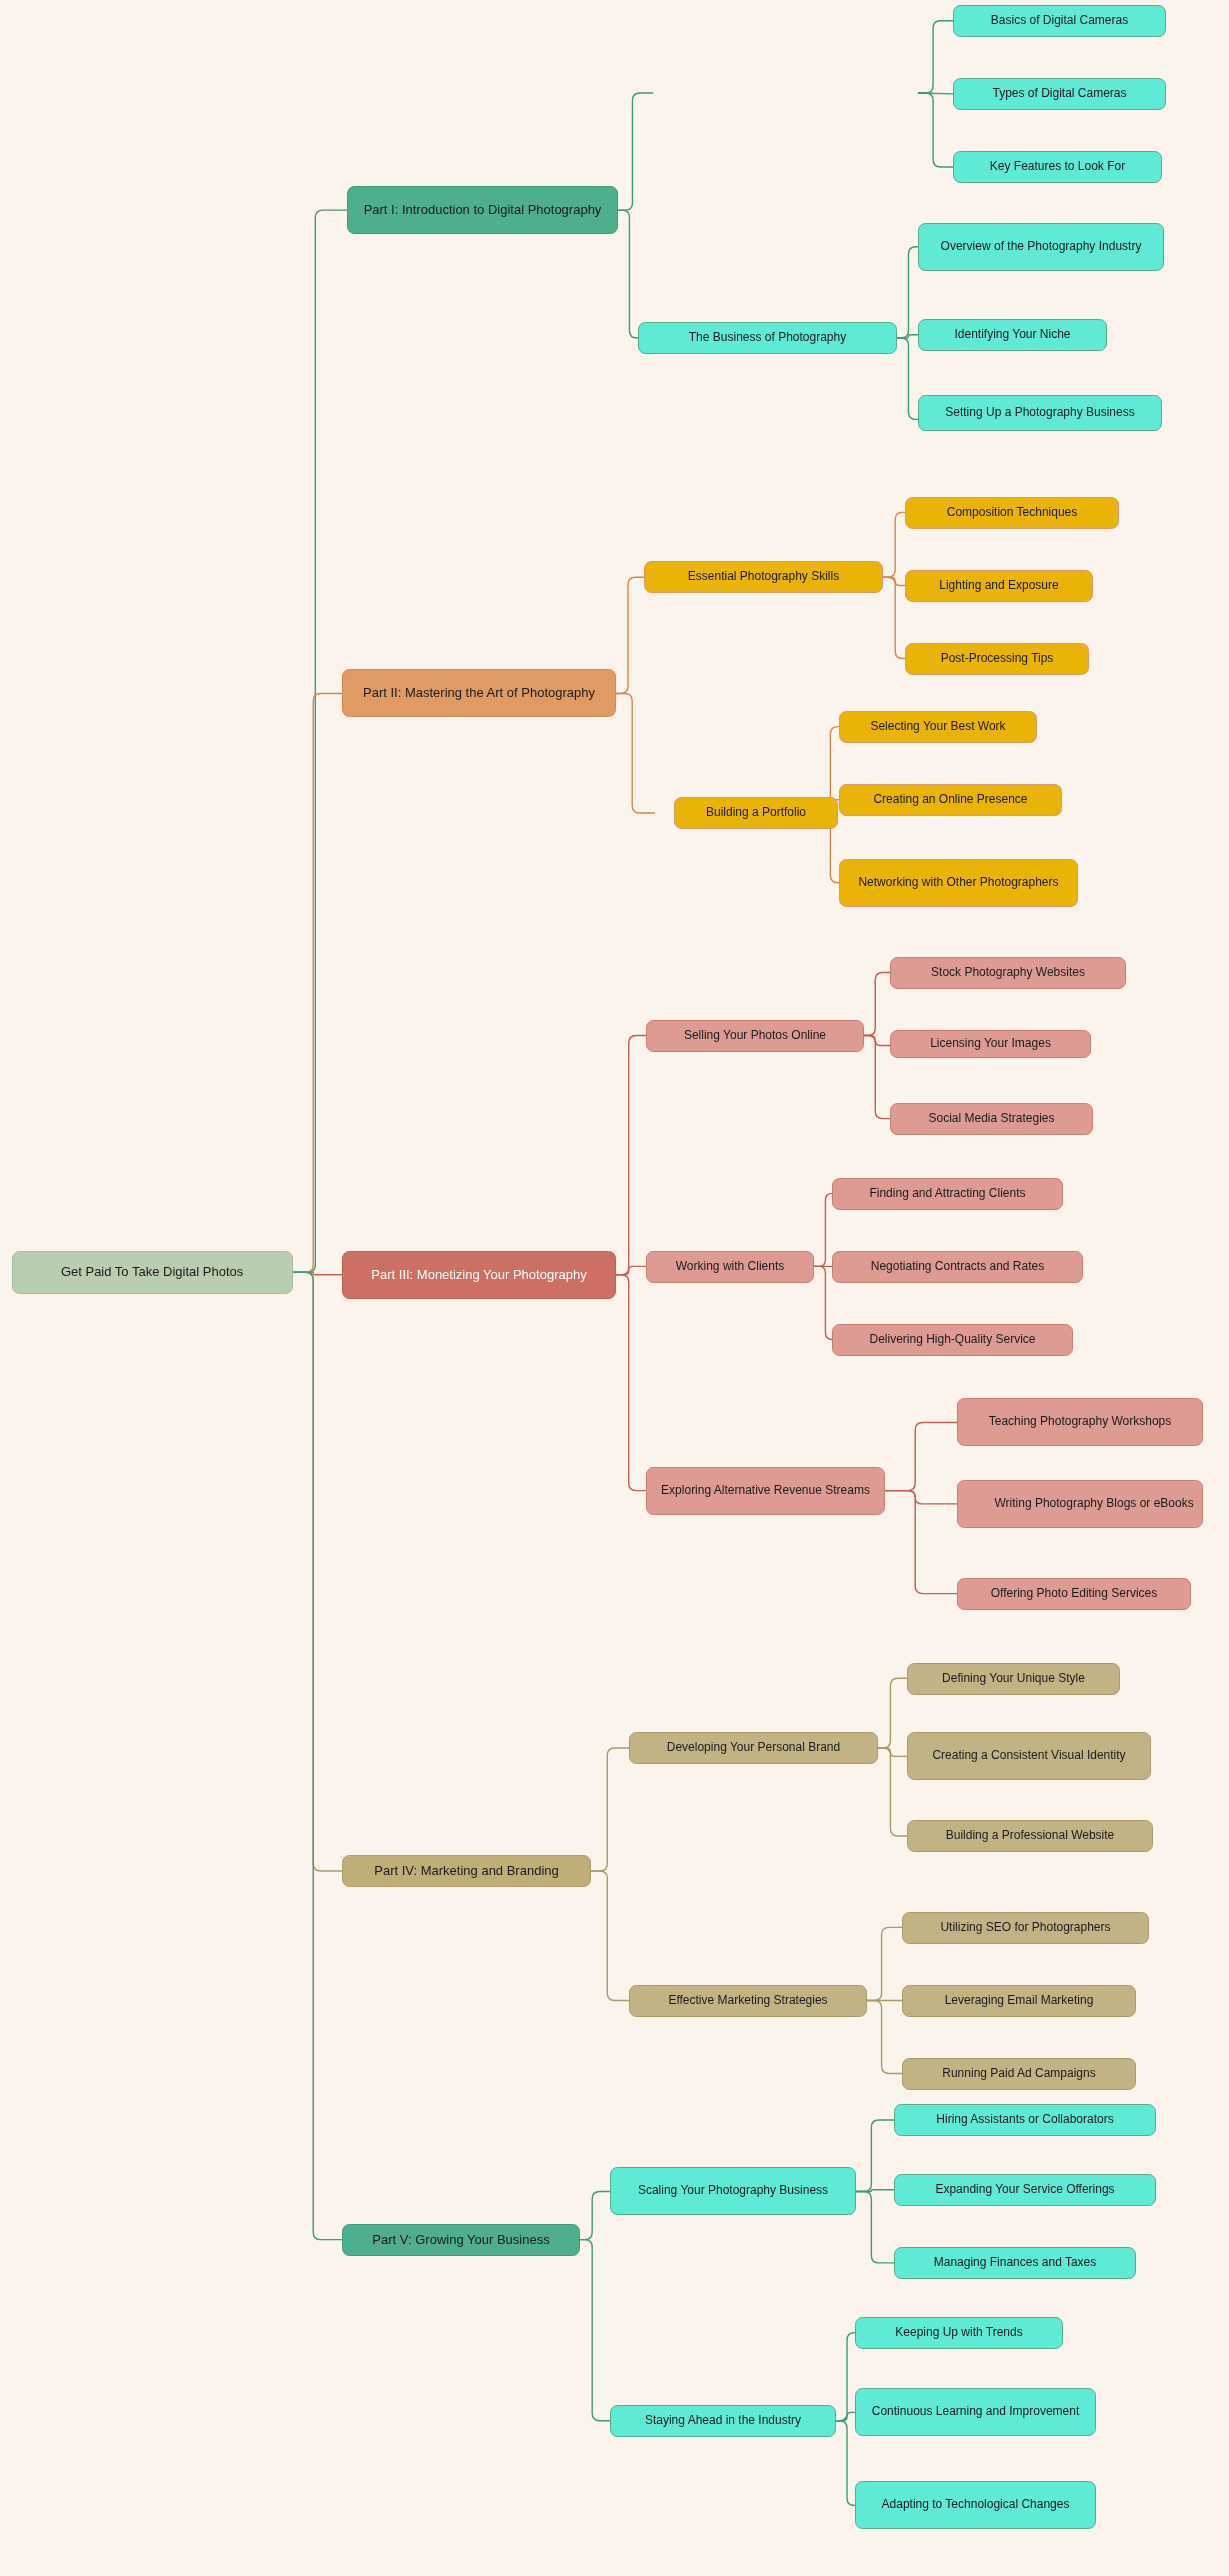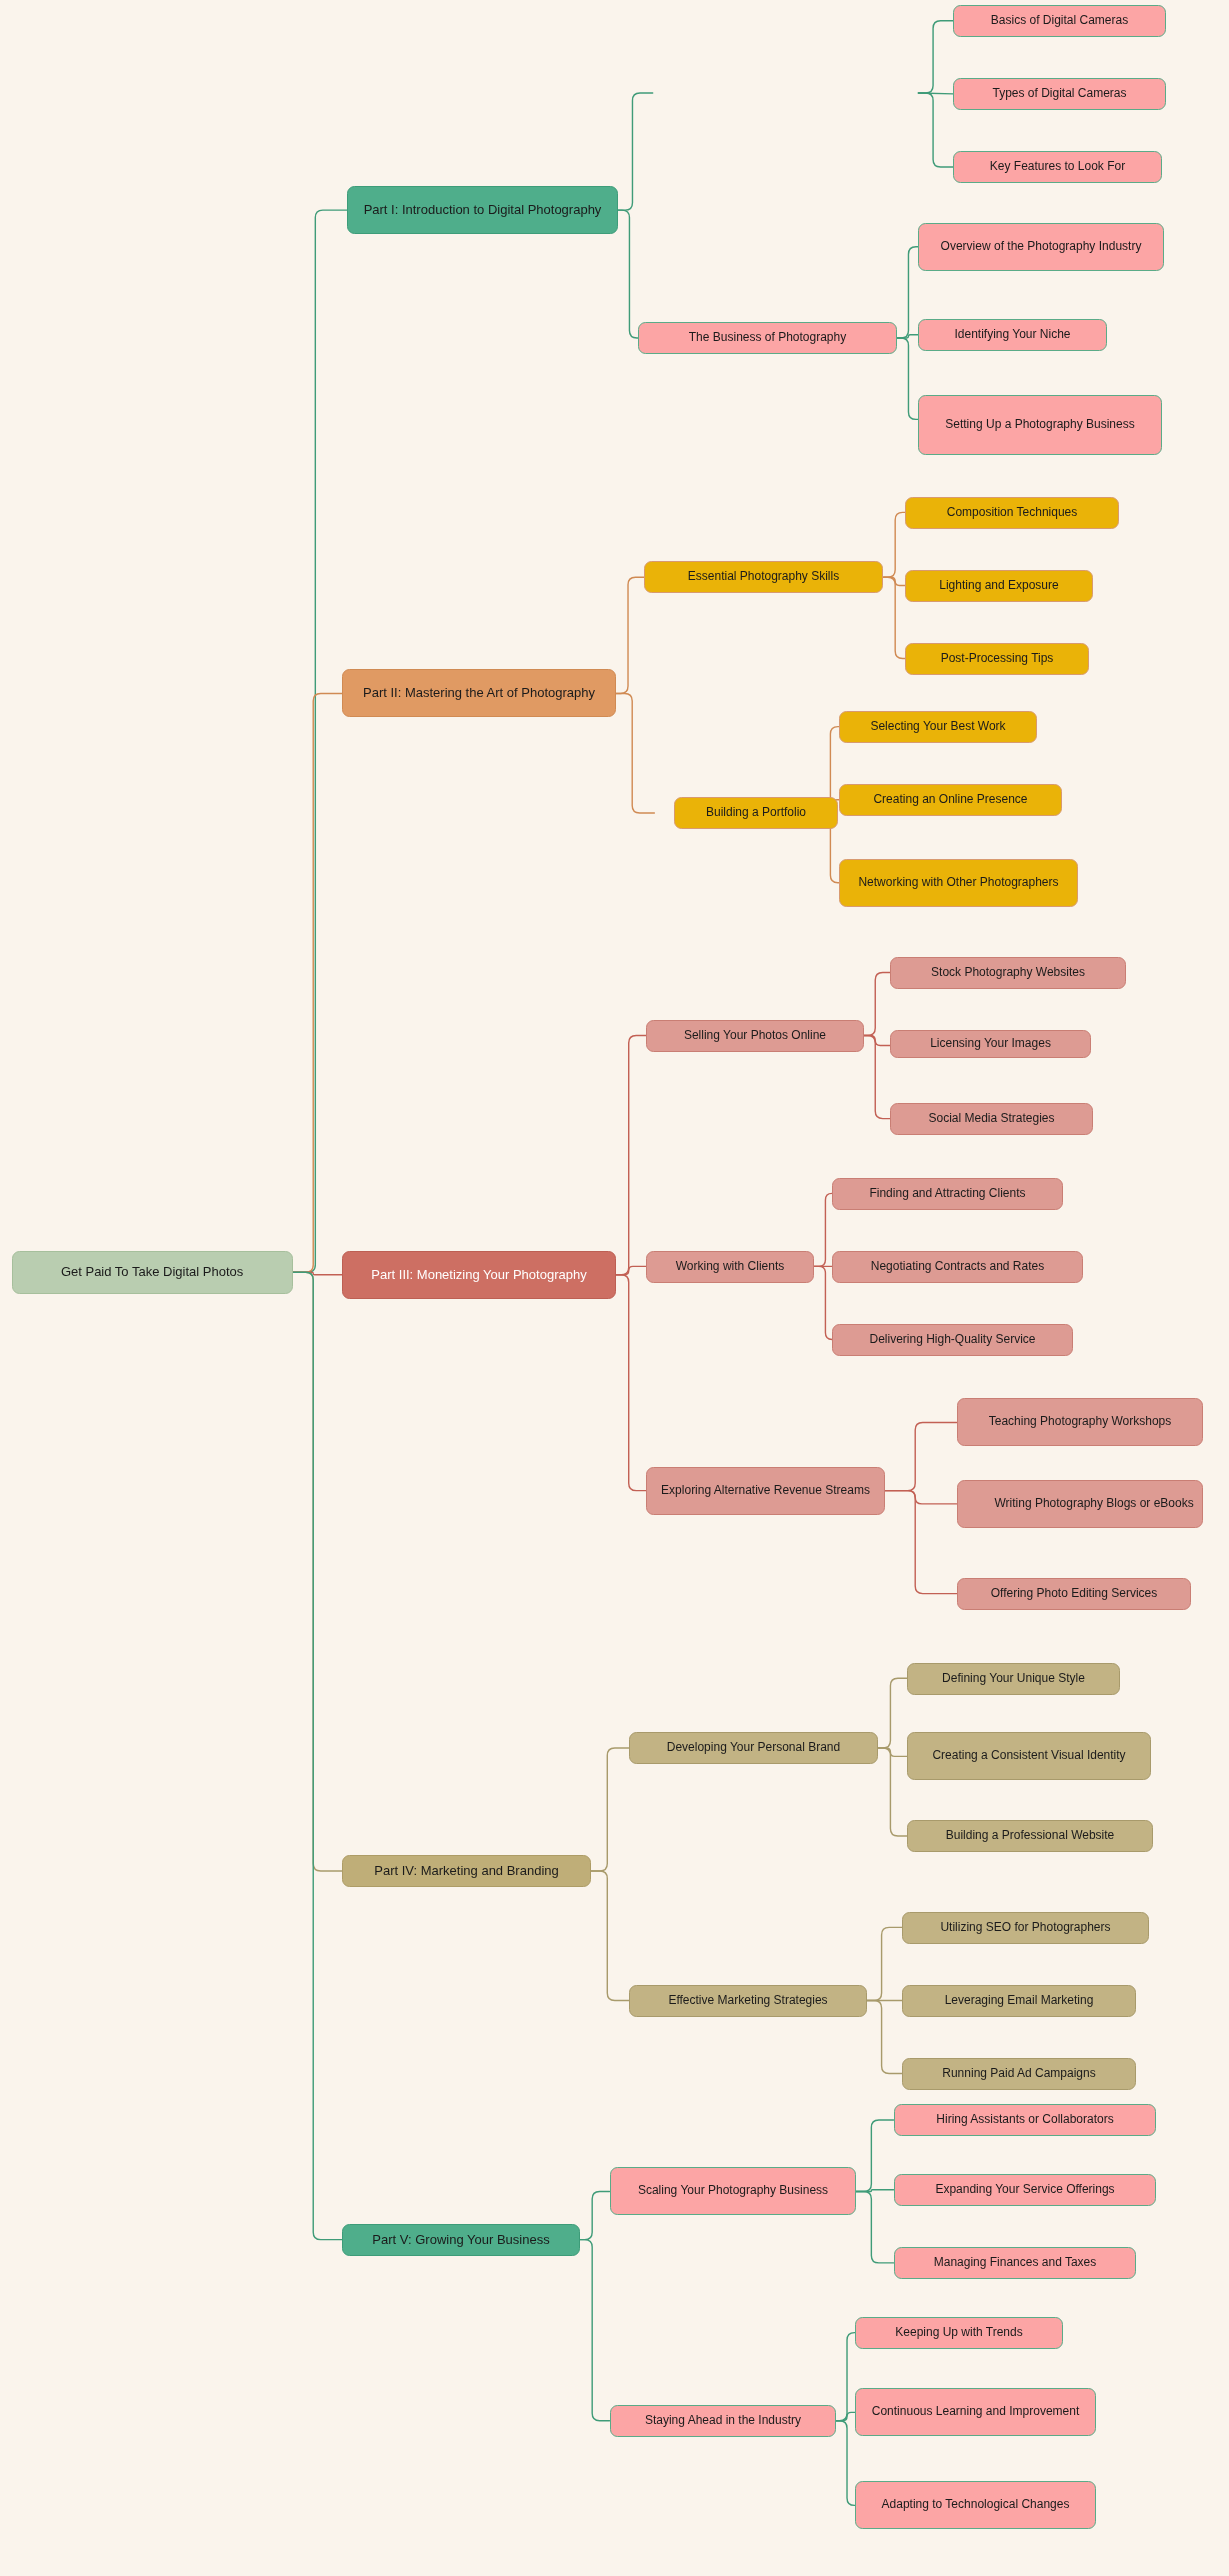--- a/index.html
+++ b/index.html
@@ -29,21 +29,21 @@
 
   
   .lvl1{font-size:13px;}
   .lvl1.green{background:#4fae8b;border-color:#3d9c79;}
   .lvl1.orange{background:#e09a63;border-color:#d08a53;}
   .lvl1.red{background:#cd6f63;border-color:#bd5f53;color:#ffffff;}
   .lvl1.gold{background:#bfae78;border-color:#ad9c66;}
 
   
   .lvl2,.lvl3{font-size:12px;}
-  .lvl2.green,.lvl3.green{background:#fca5a5;border-color:#5aab88;}
+  .lvl2.green,.lvl3.green{background:#5eead4;border-color:#5aab88;}
   .lvl2.orange,.lvl3.orange{background:#eab308;border-color:#d89a70;}
   .lvl2.red,.lvl3.red{background:#dd9b93;border-color:#c97e74;}
   .lvl2.gold,.lvl3.gold{background:#c2b384;border-color:#a89a6b;}
 </style>
 </head>
 <body style="background: rgb(250, 244, 236);">
 
 <div id="canvas">
   <svg id="edges" viewBox="0 0 1480 3102" xmlns="http://www.w3.org/2000/svg">
       <path d="M 352 1532 L 370.72 1532 Q 379.72 1532 379.72 1523 L 379.72 262 Q 379.72 253 388.72 253 L 418 253" fill="none" stroke="#3f9b78" stroke-width="1.7" stroke-linecap="round"></path>
@@ -113,21 +113,21 @@
     </div>
     <div class="node lvl2 green" style="left: 638px; top: 322px; width: 259px; height: 32px;">
       <span>The Business of Photography</span>
     </div>
     <div class="node lvl3 green" style="left: 918px; top: 223px; width: 246px; height: 48px;">
       <span>Overview of the Photography Industry</span>
     </div>
     <div class="node lvl3 green" style="left: 918px; top: 319px; width: 189px; height: 32px;">
       <span>Identifying Your Niche</span>
     </div>
-    <div class="node lvl3 green" style="left: 918px; top: 395px; width: 244px; height: 60px;">
+    <div class="node lvl3 green" style="left: 918px; top: 395px; width: 244px; height: 36px;">
       <span>Setting Up a Photography Business</span>
     </div>
     <div class="node lvl1 orange" style="left: 342px; top: 669px; width: 274px; height: 48px;">
       <span>Part II: Mastering the Art of Photography</span>
     </div>
     <div class="node lvl2 orange" style="left: 644px; top: 561px; width: 239px; height: 32px;">
       <span>Essential Photography Skills</span>
     </div>
     <div class="node lvl3 orange" style="left: 905px; top: 497px; width: 214px; height: 32px;">
       <span>Composition Techniques</span>

